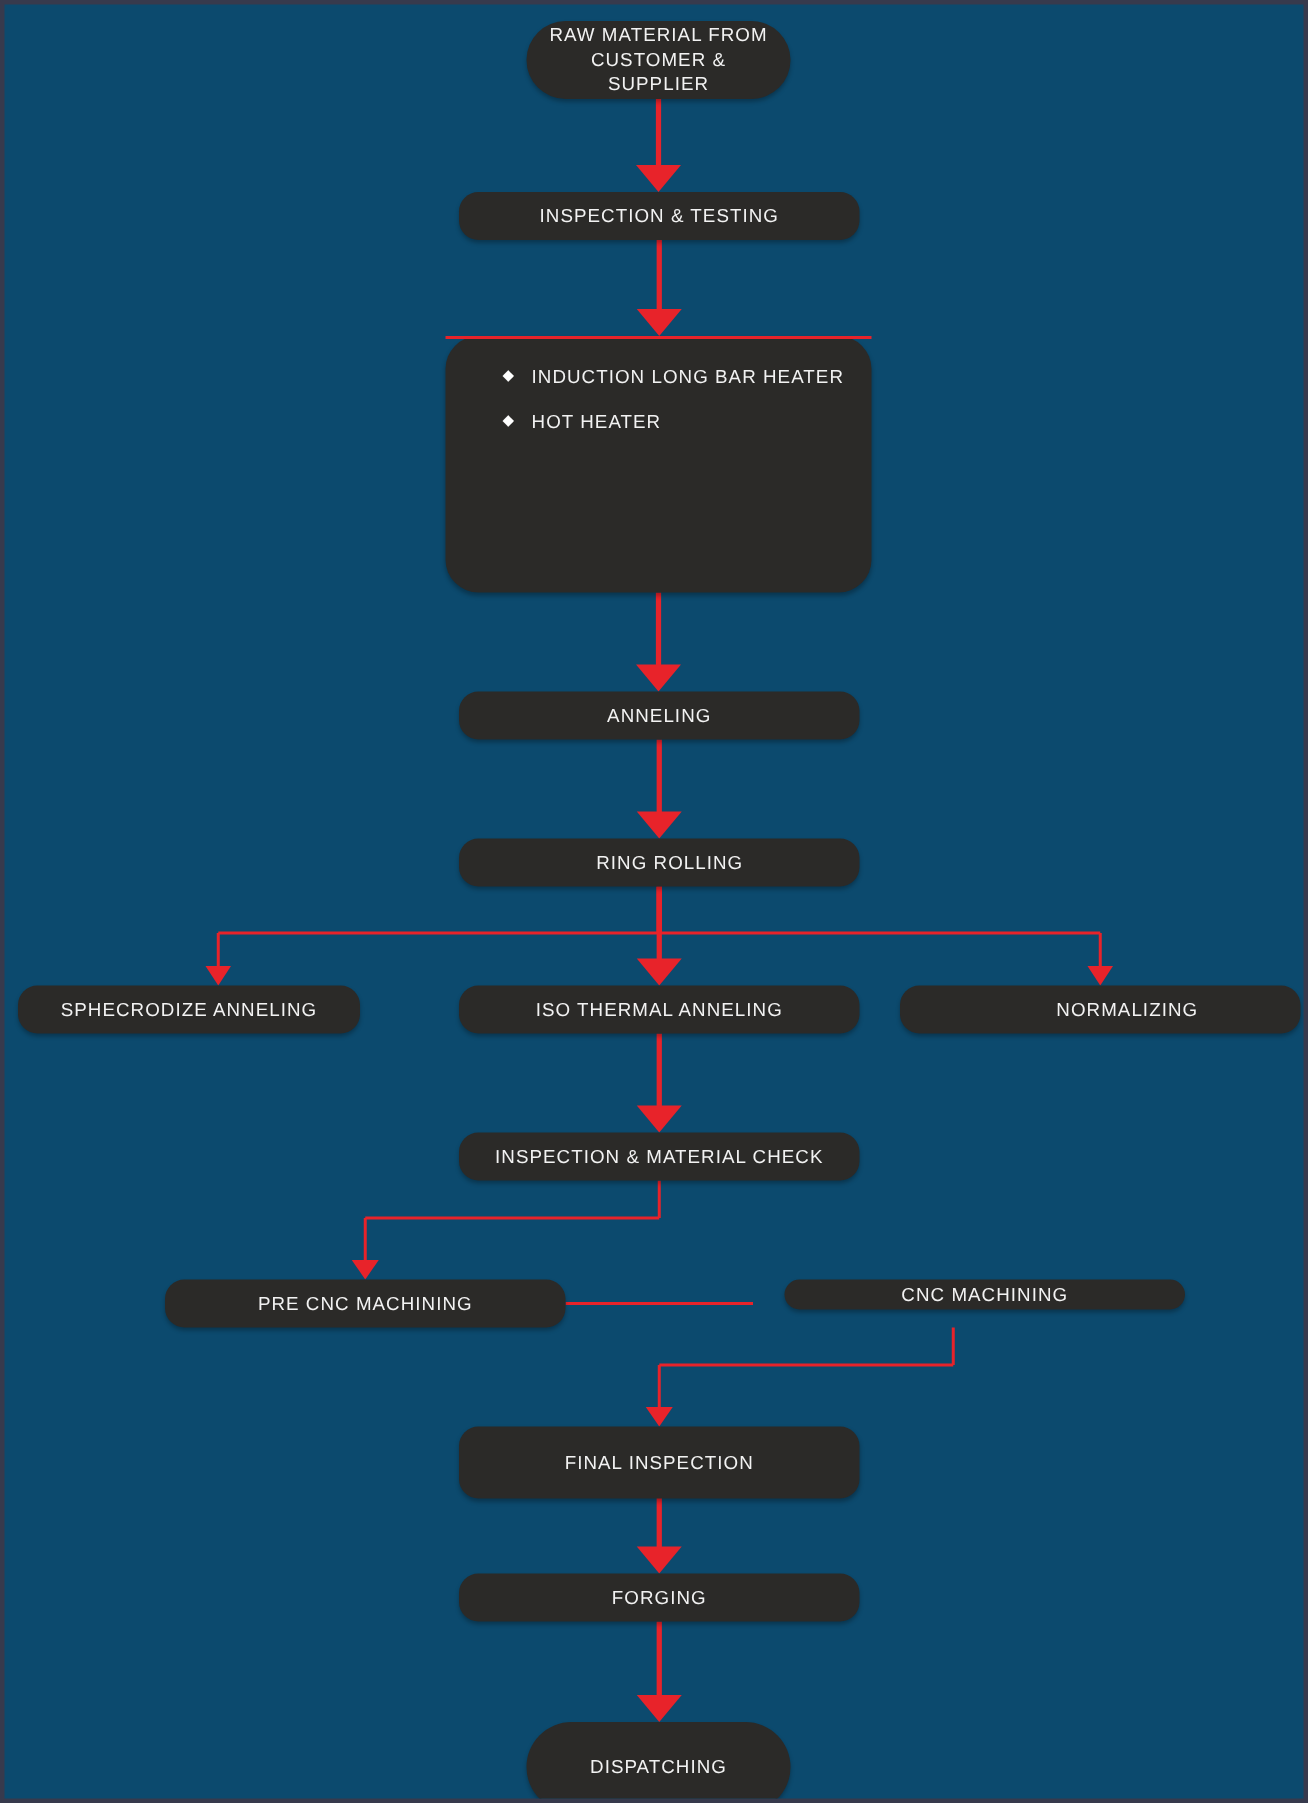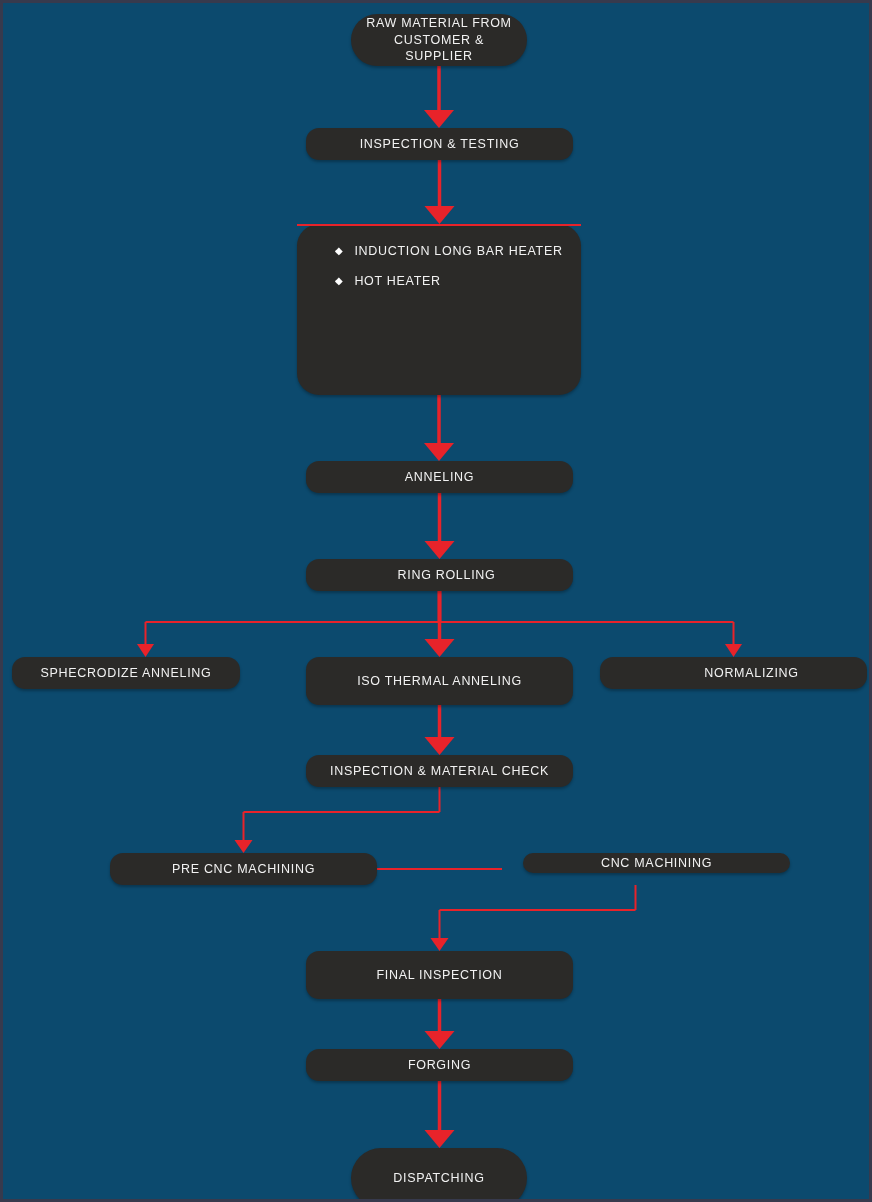--- a/index.html
+++ b/index.html
@@ -150,21 +150,21 @@
       </div>
       <div class="node" style="left: 303px; top: 458px; width: 267px; height: 32px;">
         <div class="node-label">ANNELING</div>
       </div>
       <div class="node" style="left: 303px; top: 556px; width: 267px; height: 32px; padding-left: 14px;">
         <div class="node-label">RING ROLLING</div>
       </div>
       <div class="node" style="left: 9px; top: 654px; width: 228px; height: 32px;">
         <div class="node-label">SPHECRODIZE ANNELING</div>
       </div>
-      <div class="node" style="left: 303px; top: 654px; width: 267px; height: 48px;">
+      <div class="node" style="left: 303px; top: 654px; width: 267px; height: 32px;">
         <div class="node-label">ISO THERMAL ANNELING</div>
       </div>
       <div class="node" style="left: 597px; top: 654px; width: 267px; height: 32px; padding-left: 36px;">
         <div class="node-label">NORMALIZING</div>
       </div>
       <div class="node" style="left: 303px; top: 752px; width: 267px; height: 32px;">
         <div class="node-label">INSPECTION &amp; MATERIAL CHECK</div>
       </div>
       <div class="node" style="left: 107px; top: 850px; width: 267px; height: 32px;">
         <div class="node-label">PRE CNC MACHINING</div>

